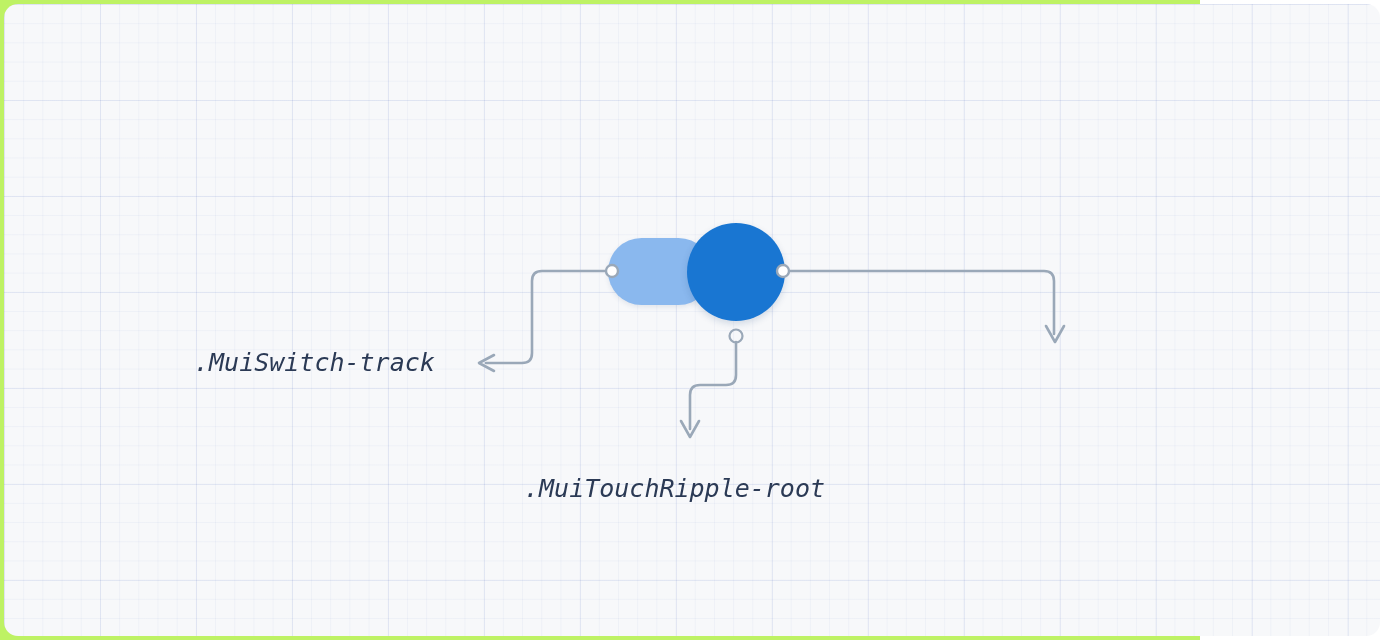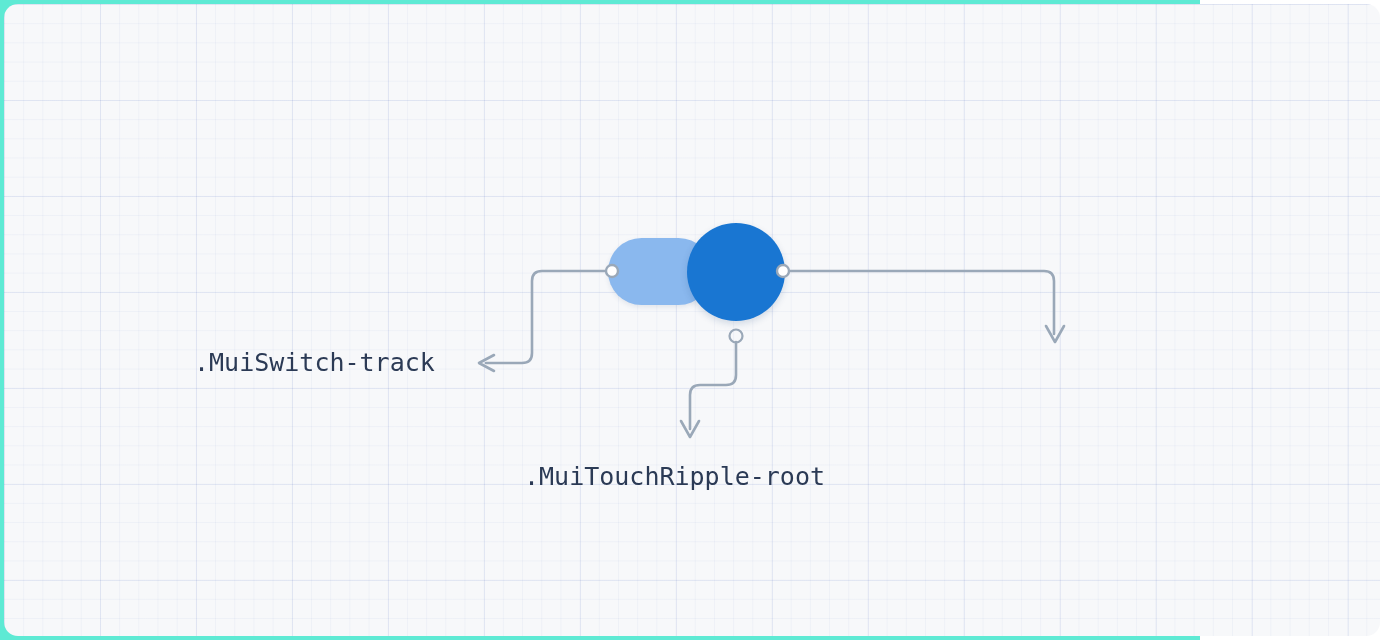--- a/index.html
+++ b/index.html
@@ -7,22 +7,23 @@
     padding: 0;
     background: #ffffff;
     width: 1384px;
     height: 640px;
     overflow: hidden;
   }
   #stage {
     position: relative;
     width: 1200px;
     height: 640px;
-    background: #5eead4;
+    background: #bef264;
     font-family: "DejaVu Sans Mono", "Liberation Mono", monospace;
+    font-style: italic;
   }
   #canvas {
     position: absolute;
     left: 4px;
     top: 4px;
     width: 1376px;
     height: 632px;
     border-radius: 14px;
     background-color: #f7f8fa;
     background-image:
@@ -70,21 +71,21 @@
     position: absolute;
     color: #2b3a55;
     font-family: "DejaVu Sans Mono", "Liberation Mono", monospace;
     font-size: 25px;
     letter-spacing: 0px;
     white-space: nowrap;
     line-height: 1;
   }
   #label-track  { left: 194px; top: 350px; }
   #label-thumb  { left: 921px; top: 369px; }
-  #label-ripple { left: 524px; top: 464px; }
+  #label-ripple { left: 524px; top: 476px; }
 </style>
 </head>
 <body>
 
 <div id="stage">
 
   <div id="canvas"></div>
 
   <div class="sw-track"></div>
   <div class="sw-thumb"></div>

